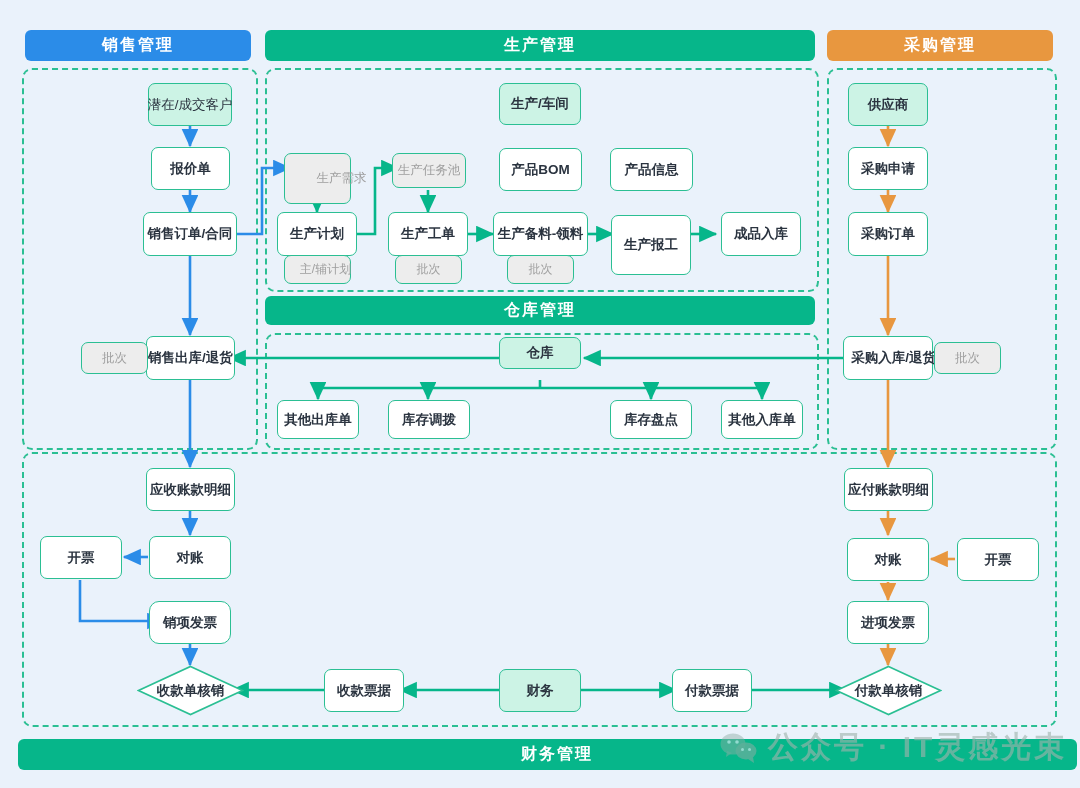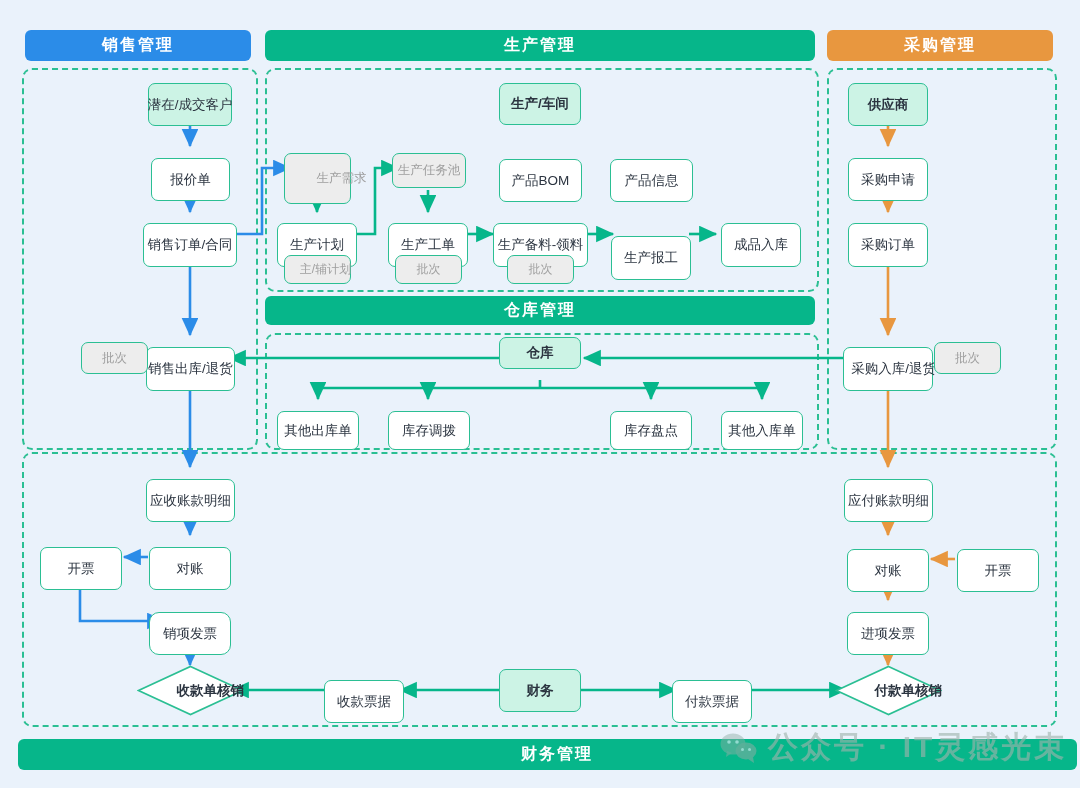--- a/index.html
+++ b/index.html
@@ -39,26 +39,26 @@
     border:1.4px solid #2bbf93;
     border-radius:7px;
     background:#ffffff;
     color:#2b3440;
     font-size:13.5px;font-weight:bold;
     text-align:center;line-height:1.15;
     white-space:nowrap;
   }
   .node.master{background:#ccf3e5;font-weight:bold;}
   .node.muted{background:#ededed;color:#9e9e9e;font-weight:normal;}
-  .node.plain{font-weight:normal;margin-top:11px;}
+  .node.plain{font-weight:bold;}
 
   
   .diamond{
     position:absolute;z-index:5;
-    display:flex;align-items:center;justify-content:flex-end;
+    display:flex;align-items:center;justify-content:center;
   }
   .diamond .dshape{
     position:absolute;left:0;top:0;width:100%;height:100%;
   }
   .diamond .dlabel{
     position:relative;z-index:2;
     font-size:13.5px;font-weight:bold;color:#2b3440;white-space:nowrap;
   }
 
   
@@ -204,21 +204,21 @@
 
   <div class="node plain" style="left:277px;top:212px;width:80px;height:44px;">
     <span>生产计划</span>
   </div>
   <div class="node plain" style="left:388px;top:212px;width:80px;height:44px;">
     <span>生产工单</span>
   </div>
   <div class="node plain" style="left:493px;top:212px;width:95px;height:44px;">
     <span>生产备料-领料</span>
   </div>
-  <div class="node plain" style="left:611px;top:225px;width:80px;height:44px;">
+  <div class="node plain" style="left:611px;top:215px;width:80px;height:60px;">
     <span>生产报工</span>
   </div>
   <div class="node plain" style="left:721px;top:212px;width:80px;height:44px;">
     <span>成品入库</span>
   </div>
 
   <div class="node muted" style="left:284px;top:255px;width:67px;height:29px;font-size:12px;padding-left:16px;">
     <span>主/辅计划</span>
   </div>
   <div class="node muted" style="left:395px;top:255px;width:67px;height:29px;font-size:12px;">

